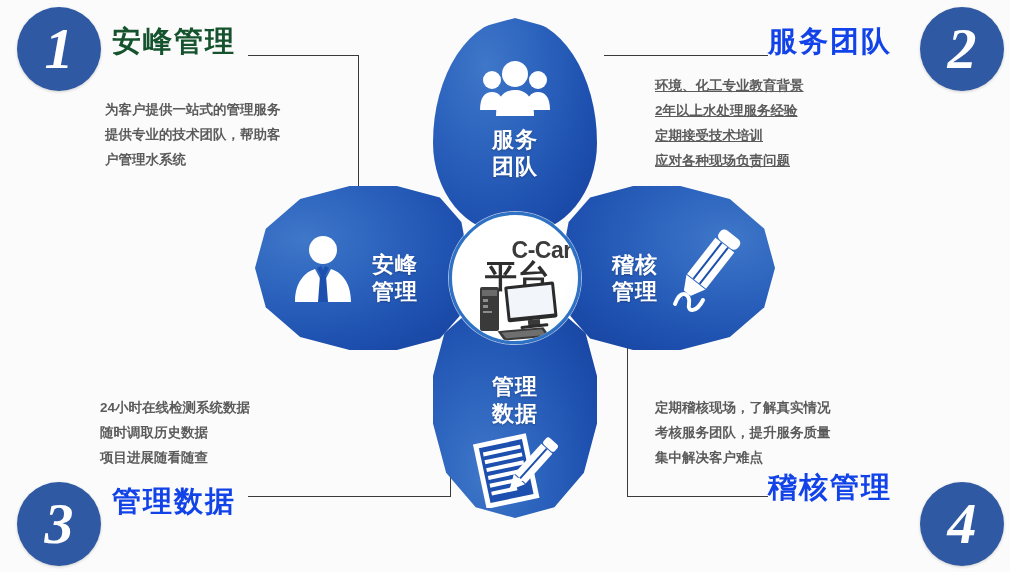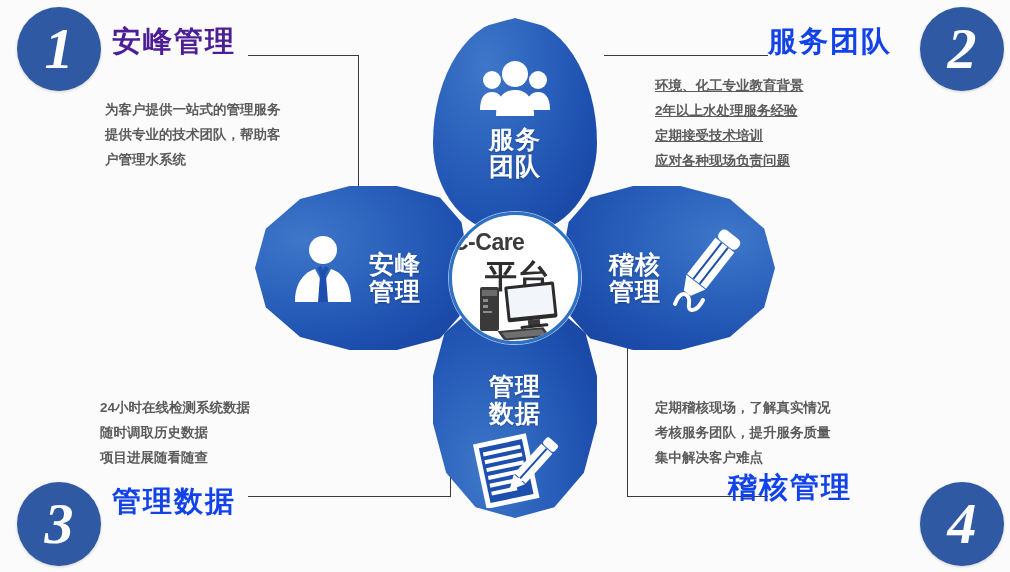--- a/index.html
+++ b/index.html
@@ -36,21 +36,21 @@
     position:absolute;
     color:#1243e8;
     font-weight:bold;
     font-size:29px;
     letter-spacing:2px;
     white-space:nowrap;
   }
   #title1{left:112px;top:22px;}
   #title2{left:768px;top:22px;}
   #title3{left:112px;top:468px;margin-top:14px;}
-  #title4{left:728px;top:468px;text-align:right;}
+  #title4{left:768px;top:468px;text-align:right;}
 
   
   .q-body{
     position:absolute;
     color:#5b5b5b;
     font-size:13.5px;
     line-height:25px;
     white-space:nowrap;
     font-weight:bold;
   }
@@ -112,21 +112,21 @@
     background:radial-gradient(ellipse at 78% 32%, #3f77c9 0%, #2c63bd 35%, #1d4fae 70%, #16409c 100%);
     clip-path:polygon(0% 50%, 4% 78%, 14% 93%, 34% 100%, 56% 100%,
                       79% 92%, 95% 74%, 100% 50%, 95% 26%, 79% 8%, 56% 0%,
                       34% 0%, 14% 7%, 4% 22%);
   }
 
   .petal-label{
     position:absolute;
     color:#ffffff;
     font-weight:bold;
-    font-size:25px;
+    font-size:22px;
     line-height:27px;
     text-align:center;
     letter-spacing:1px;
     text-shadow:0 1px 2px rgba(0,0,0,.25);
     white-space:pre-line;
   }
   #lbl-top{left:178px;top:108px;width:164px;}
   #lbl-bottom{left:178px;top:355px;width:164px;}
   #lbl-left{left:90px;top:233px;width:100px;}
   #lbl-right{left:330px;top:233px;width:100px;}
@@ -141,21 +141,21 @@
   #hub{
     position:absolute;left:194px;top:194px;width:132px;height:132px;
     border-radius:50%;
     background:radial-gradient(circle at 40% 35%, #ffffff 0%, #ffffff 62%, #f0f4f8 100%);
     border:3px solid #2d72c4;
     box-sizing:border-box;
     box-shadow:0 0 0 1px rgba(255,255,255,.6);
     overflow:hidden;
   }
   #hub-title{
-    position:absolute;left:0;top:14px;width:132px;text-align:left;
+    position:absolute;left:0;top:22px;width:132px;text-align:right;
     color:#3b3b3b;font-size:23px;font-weight:bold;letter-spacing:-.5px;
   }
   #hub-sub{
     position:absolute;left:0;top:40px;width:132px;text-align:center;
     color:#2e2e2e;font-size:32px;font-weight:bold;letter-spacing:1px;
   }
   #hub-icon{position:absolute;left:26px;top:66px;width:84px;height:60px;}
 </style>
 </head>
 <body style="background: rgb(251, 251, 251);">
@@ -168,21 +168,21 @@
   <div class="conn v" id="c3v" style="background: rgb(58, 58, 58);"></div>
   <div class="conn h" id="c3h" style="background: rgb(58, 58, 58);"></div>
   <div class="conn v" id="c4v" style="background: rgb(58, 58, 58);"></div>
   <div class="conn h" id="c4h" style="background: rgb(58, 58, 58);"></div>
 
   <div class="num-circle" id="num1" style="background: rgb(47, 90, 163);">1</div>
   <div class="num-circle" id="num2" style="background: rgb(47, 90, 163);">2</div>
   <div class="num-circle" id="num3" style="background: rgb(47, 90, 163);">3</div>
   <div class="num-circle" id="num4" style="background: rgb(47, 90, 163);">4</div>
 
-  <div class="q-title" id="title1" style="color: #4c1d95;">安峰管理</div>
+  <div class="q-title" id="title1" style="color: #14532d;">安峰管理</div>
   <div class="q-title" id="title2" style="color: rgb(18, 67, 232); text-align: center;">服务团队</div>
   <div class="q-title" id="title3" style="color: rgb(18, 67, 232);">管理数据</div>
   <div class="q-title" id="title4" style="color: rgb(18, 67, 232);">稽核管理</div>
 
   <div class="q-body" id="body1" style="color: rgb(91, 91, 91);">
       <div>为客户提供一站式的管理服务</div>
       <div>提供专业的技术团队，帮助客</div>
       <div>户管理水系统</div>
     </div>
   <div class="q-body" id="body2" style="color: rgb(91, 91, 91);">

